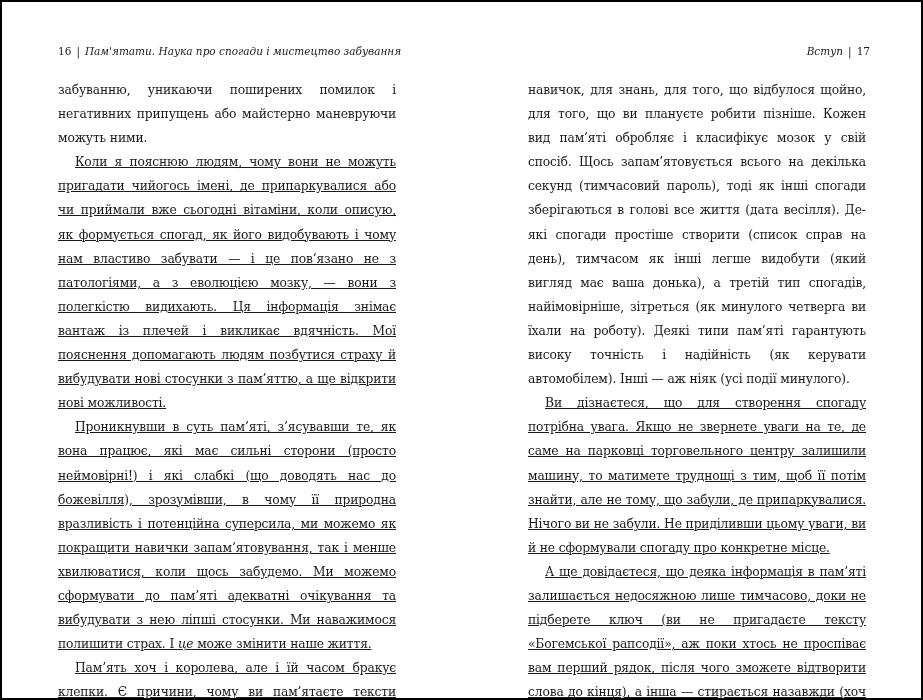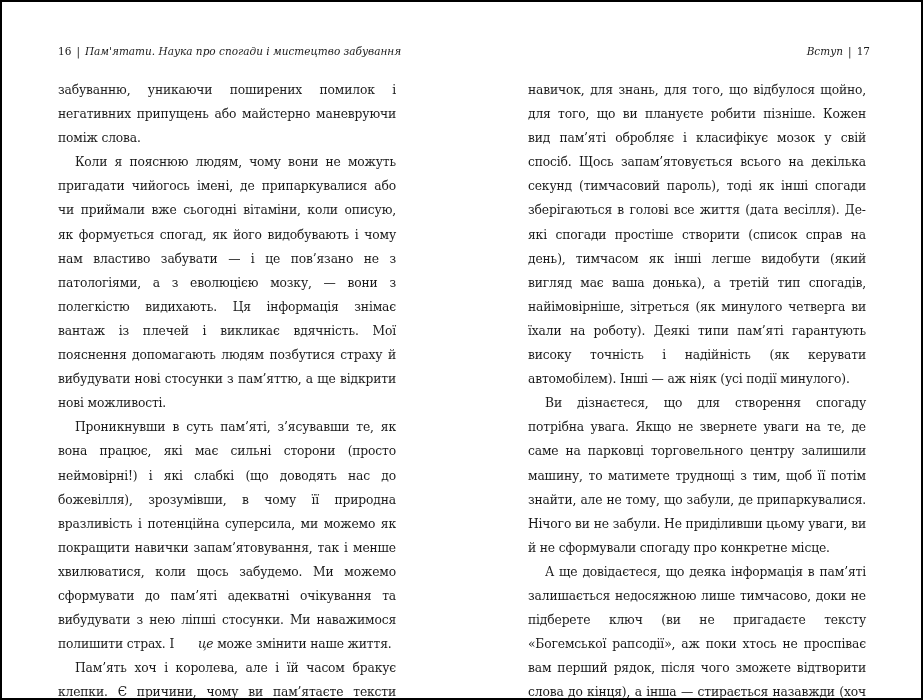--- a/index.html
+++ b/index.html
@@ -23,34 +23,34 @@
   .running-head .num { font-style: normal; font-weight: normal; }
   .running-head .sep { margin: 0 5px; }
   .running-head .title { font-style: italic; }
   .text {
     position: absolute; top: 78px; font-size: 12.3px; line-height: 24.1px;
     text-align: justify; hyphens: manual; letter-spacing: -0.15px;
   }
   .page.left .text { left: 58px; width: 338px; }
   .page.right .text { left: 67px; width: 338px; }
   .text p { margin: 0; text-indent: 0; }
-  .text p.indent { text-indent: 17px; }
-  .text .em { font-style: italic; margin-left: 20px; }
+  .text p.indent { text-indent: 17px; text-decoration: underline; }
+  .text .em { font-style: italic; }
 </style>
 </head>
 <body>
 
 <div class="frame"></div>
 
 <div class="page left">
   <div class="running-head">
     <span class="num">16</span><span class="sep">|</span><span class="title">Пам'ятати. Наука про спогади і мистецтво забування</span>
   </div>
   <div class="text">
-    <p>забуванню, уникаючи поширених помилок і негативних при­пущень або майстерно маневруючи поміж слова.</p>
+    <p>забуванню, уникаючи поширених помилок і негативних при­пущень або майстерно маневруючи можуть ними.</p>
     <p class="indent">Коли я пояснюю людям, чому вони не можуть пригадати чийогось імені, де припаркувалися або чи приймали вже сьо­годні вітаміни, коли описую, як формується спогад, як його ви­добувають і чому нам властиво забувати — і це пов’язано не з патологіями, а з еволюцією мозку, — вони з полегкістю ви­дихають. Ця інформація знімає вантаж із плечей і викликає вдячність. Мої пояснення допомагають людям позбутися стра­ху й вибудувати нові стосунки з пам’яттю, а ще відкрити нові можливості.</p>
     <p class="indent"><span>Проникнувши в суть пам’яті, з’ясувавши те, як вона працює, які має сильні сторони (просто неймовірні!) і які слабкі (що доводять нас до божевілля), зрозумівши, в чому її природна вразливість і потенційна суперсила, ми можемо як покращи­ти навички запам’ятовування, так і менше хвилюватися, коли щось забудемо. Ми можемо сформувати до пам’яті адекватні очікування та вибудувати з нею ліпші стосунки. Ми наважи­мося полишити страх.</span><span> І </span><span class="em">це</span><span> може змінити наше життя.</span></p>
     <p class="indent">Пам’ять хоч і королева, але і їй часом бракує клепки. Є при­чини, чому ви пам’ятаєте тексти пісень «Бітлз», але забуваєте більшу частину свого життя, чому пам’ятаєте монолог Гамле­та, який учили в десятому класі, але забуваєте, що дружина п’ять хвилин тому попросила купити в крамниці. Ми й пам’я­таємо, який вигляд має пенні, і ні. Запам’ятовування просочує і спрощує все, що ми робимо. Так само й із забуванням.</p>
 
   </div>
 </div>
 
 <div class="page right">
   <div class="running-head">
     <span class="title">Вступ</span><span class="sep">|</span><span class="num">17</span>

